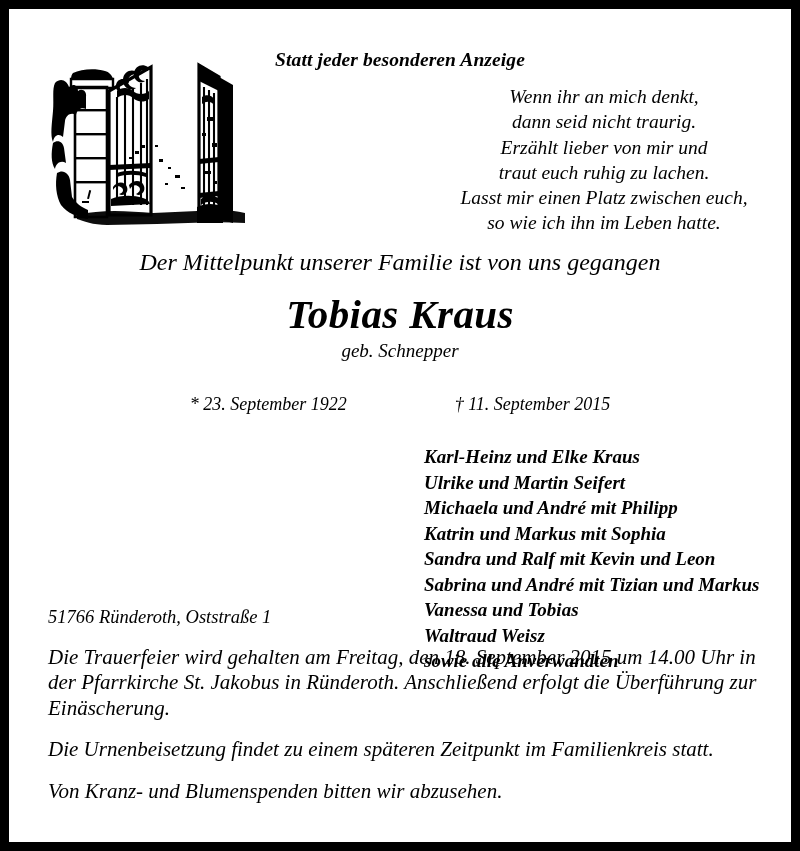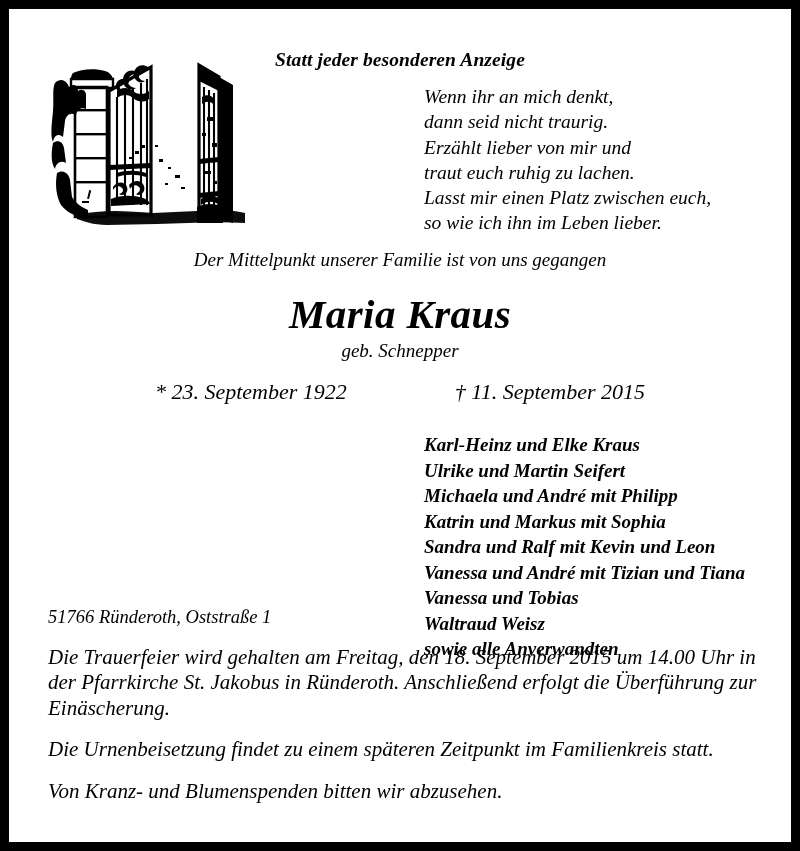--- a/index.html
+++ b/index.html
@@ -67,51 +67,52 @@
     position: absolute;
     left: 415px;
     top: 75px;
     width: 360px;
     text-align: left;
   }
   .poem .line {
     font-size: 19.5px;
     line-height: 25.3px;
     white-space: nowrap;
+    text-align: center;
   }
 
   .lead-line {
     position: absolute;
     left: 0;
     top: 240px;
     width: 100%;
     text-align: center;
-    font-size: 19px;
+    font-size: 24px;
   }
 
   
   .name-block {
     position: relative;
     text-align: center;
     margin-top: 2px;
   }
   .deceased-name {
     font-size: 41px;
     font-weight: bold;
     line-height: 46px;
     letter-spacing: 0.4px;
   }
   .maiden-name {
     font-size: 19px;
     line-height: 24px;
     margin-top: 2px;
   }
   .dates-row {
-    margin-top: 17px;
-    font-size: 22px;
+    margin-top: 29px;
+    font-size: 18px;
     line-height: 24px;
     display: flex;
     justify-content: center;
     align-items: flex-start;
   }
   .date-birth { padding-right: 54px; }
   .date-death { padding-left: 54px; }
 
   
   .mourners {
@@ -245,42 +246,42 @@
       </div>
 
       <div class="headline">Statt jeder besonderen Anzeige</div>
 
       <div class="poem">
         <div class="line">Wenn ihr an mich denkt,</div>
         <div class="line">dann seid nicht traurig.</div>
         <div class="line">Erzählt lieber von mir und</div>
         <div class="line">traut euch ruhig zu lachen.</div>
         <div class="line">Lasst mir einen Platz zwischen euch,</div>
-        <div class="line">so wie ich ihn im Leben lieber.</div>
+        <div class="line">so wie ich ihn im Leben hatte.</div>
       </div>
 
       <div class="lead-line">Der Mittelpunkt unserer Familie ist von uns gegangen</div>
     </div>
 
     <div class="name-block">
-      <div class="deceased-name">Maria Kraus</div>
+      <div class="deceased-name">Tobias Kraus</div>
       <div class="maiden-name">geb. Schnepper</div>
       <div class="dates-row">
         <span class="date-birth">* 23. September 1922</span>
         <span class="date-death">† 11. September 2015</span>
       </div>
     </div>
 
     <div class="mourners">
       <div class="mourner">Karl-Heinz und Elke Kraus</div>
       <div class="mourner">Ulrike und Martin Seifert</div>
       <div class="mourner">Michaela und André mit Philipp</div>
       <div class="mourner">Katrin und Markus mit Sophia</div>
       <div class="mourner">Sandra und Ralf mit Kevin und Leon</div>
-      <div class="mourner">Vanessa und André mit Tizian und Tiana</div>
+      <div class="mourner">Sabrina und André mit Tizian und Markus</div>
       <div class="mourner">Vanessa und Tobias</div>
       <div class="mourner">Waltraud Weisz</div>
       <div class="mourner">sowie alle Anverwandten</div>
     </div>
 
     <div class="footer">
       <div class="footer-address">51766 Ründeroth, Oststraße 1</div>
       <div class="footer-para">Die Trauerfeier wird gehalten am Freitag, den 18. September 2015 um 14.00 Uhr in der Pfarrkirche St. Jakobus in Ründeroth. Anschließend erfolgt die Überführung zur Einäscherung.</div>
       <div class="footer-para">Die Urnenbeisetzung findet zu einem späteren Zeitpunkt im Familienkreis statt.</div>
       <div class="footer-para">Von Kranz- und Blumenspenden bitten wir abzusehen.</div>

